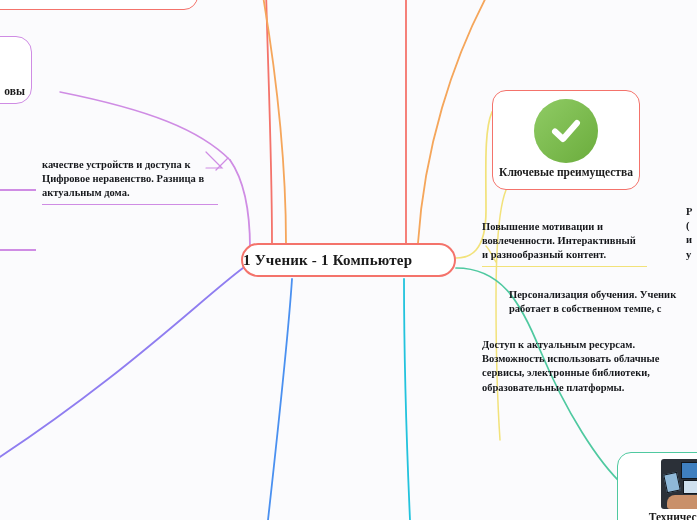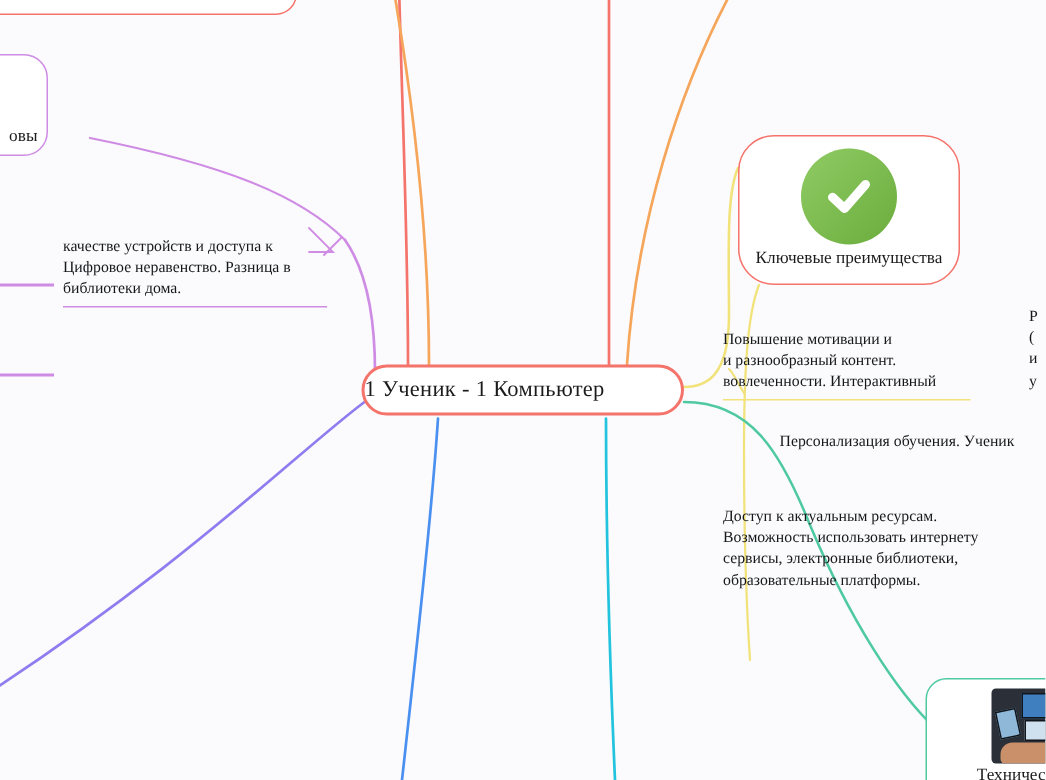--- a/index.html
+++ b/index.html
@@ -7,20 +7,21 @@
     padding: 0;
     background: #fbfbfd;
   }
   #canvas {
     position: relative;
     width: 697px;
     height: 520px;
     overflow: hidden;
     background: #fbfbfd;
     font-family: "Liberation Serif", "DejaVu Serif", serif;
+    font-weight: bold;
   }
   #edges {
     position: absolute;
     left: 0;
     top: 0;
     width: 697px;
     height: 520px;
     pointer-events: none;
   }
 
@@ -84,21 +85,21 @@
     white-space: nowrap;
   }
 
   
   .node-advantages {
     left: 492px;
     top: 90px;
     width: 148px;
     height: 100px;
     border: 1.6px solid #f4736b;
-    border-radius: 24px;
+    border-radius: 14px;
     display: flex;
     flex-direction: column;
     align-items: center;
     justify-content: flex-start;
     padding-top: 8px;
   }
   .node-advantages .label {
     font-size: 11.5px;
     color: #1b1b1b;
     margin-top: 3px;
@@ -194,21 +195,21 @@
   }
   .leaf.no-rule::after { display: none; }
 
   
   .leaf-digital   { left: 42px;  top: 158px; width: 176px; }
   .leaf-sanpin    { left: -96px; top: 158px; width: 132px; text-align: left; }
   .leaf-lower     { left: -96px; top: 232px; width: 132px; }
 
   
   .leaf-motivation { left: 482px; top: 220px; width: 165px; }
-  .leaf-personal   { left: 509px; top: 288px; width: 178px; text-align: center; }
+  .leaf-personal   { left: 509px; top: 288px; width: 178px; }
   .leaf-resources  { left: 482px; top: 338px; width: 182px; }
   .leaf-cropped    { left: 686px; top: 205px; width: 40px; }
 </style>
 </head>
 <body>
 
 <div id="canvas">
 
   <svg id="edges" viewBox="0 0 697 520" xmlns="http://www.w3.org/2000/svg">
     <g fill="none" stroke-linecap="round">
@@ -269,45 +270,46 @@
       <div class="scr s3"></div>
 
       <div class="hand"></div>
     </div>
     <span class="label">Технические тре</span>
   </div>
 
   <div class="leaf leaf-digital underline-purple">
     <span class="txt">качестве устройств и доступа к</span>
     <span class="txt">Цифровое неравенство. Разница в</span>
-    <span class="txt">библиотеки дома.</span>
+    <span class="txt">актуальным дома.</span>
   </div>
 
   <div class="leaf leaf-sanpin underline-purple">
     <span class="txt">.</span>
     <span class="txt">ПиН</span>
   </div>
 
   <div class="leaf leaf-lower underline-purple">
     <span class="txt">о и</span>
   </div>
 
   <div class="leaf leaf-motivation underline-yellow">
     <span class="txt">Повышение мотивации и</span>
+    <span class="txt">вовлеченности. Интерактивный</span>
     <span class="txt">и разнообразный контент.</span>
-    <span class="txt">вовлеченности. Интерактивный</span>
   </div>
 
   <div class="leaf leaf-personal no-rule">
     <span class="txt">Персонализация обучения. Ученик</span>
+    <span class="txt">работает в собственном темпе, с</span>
   </div>
 
   <div class="leaf leaf-resources no-rule">
     <span class="txt">Доступ к актуальным ресурсам.</span>
-    <span class="txt">Возможность использовать интернету</span>
+    <span class="txt">Возможность использовать облачные</span>
     <span class="txt">сервисы, электронные библиотеки,</span>
     <span class="txt">образовательные платформы.</span>
   </div>
 
   <div class="leaf leaf-cropped no-rule">
     <span class="txt">Р</span>
     <span class="txt">(</span>
     <span class="txt">и</span>
     <span class="txt">у</span>
   </div>

